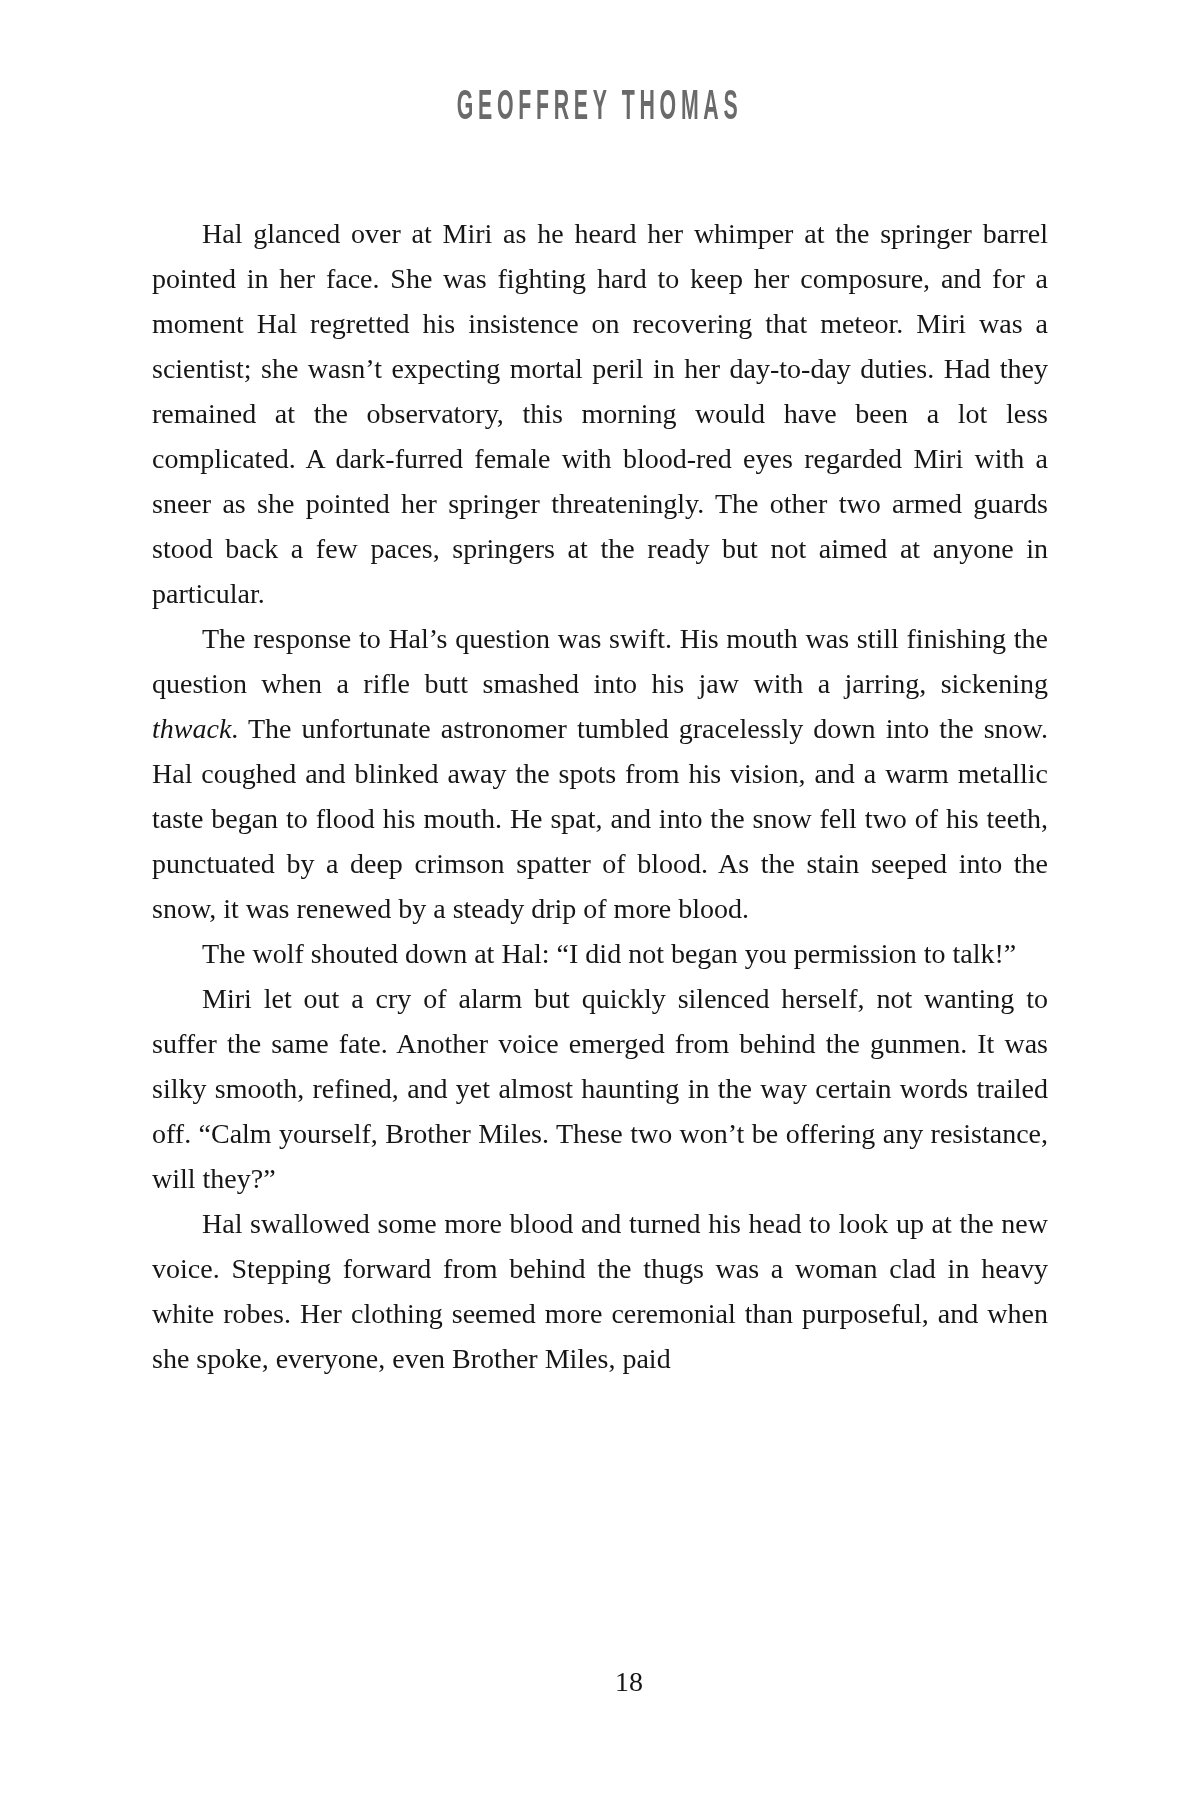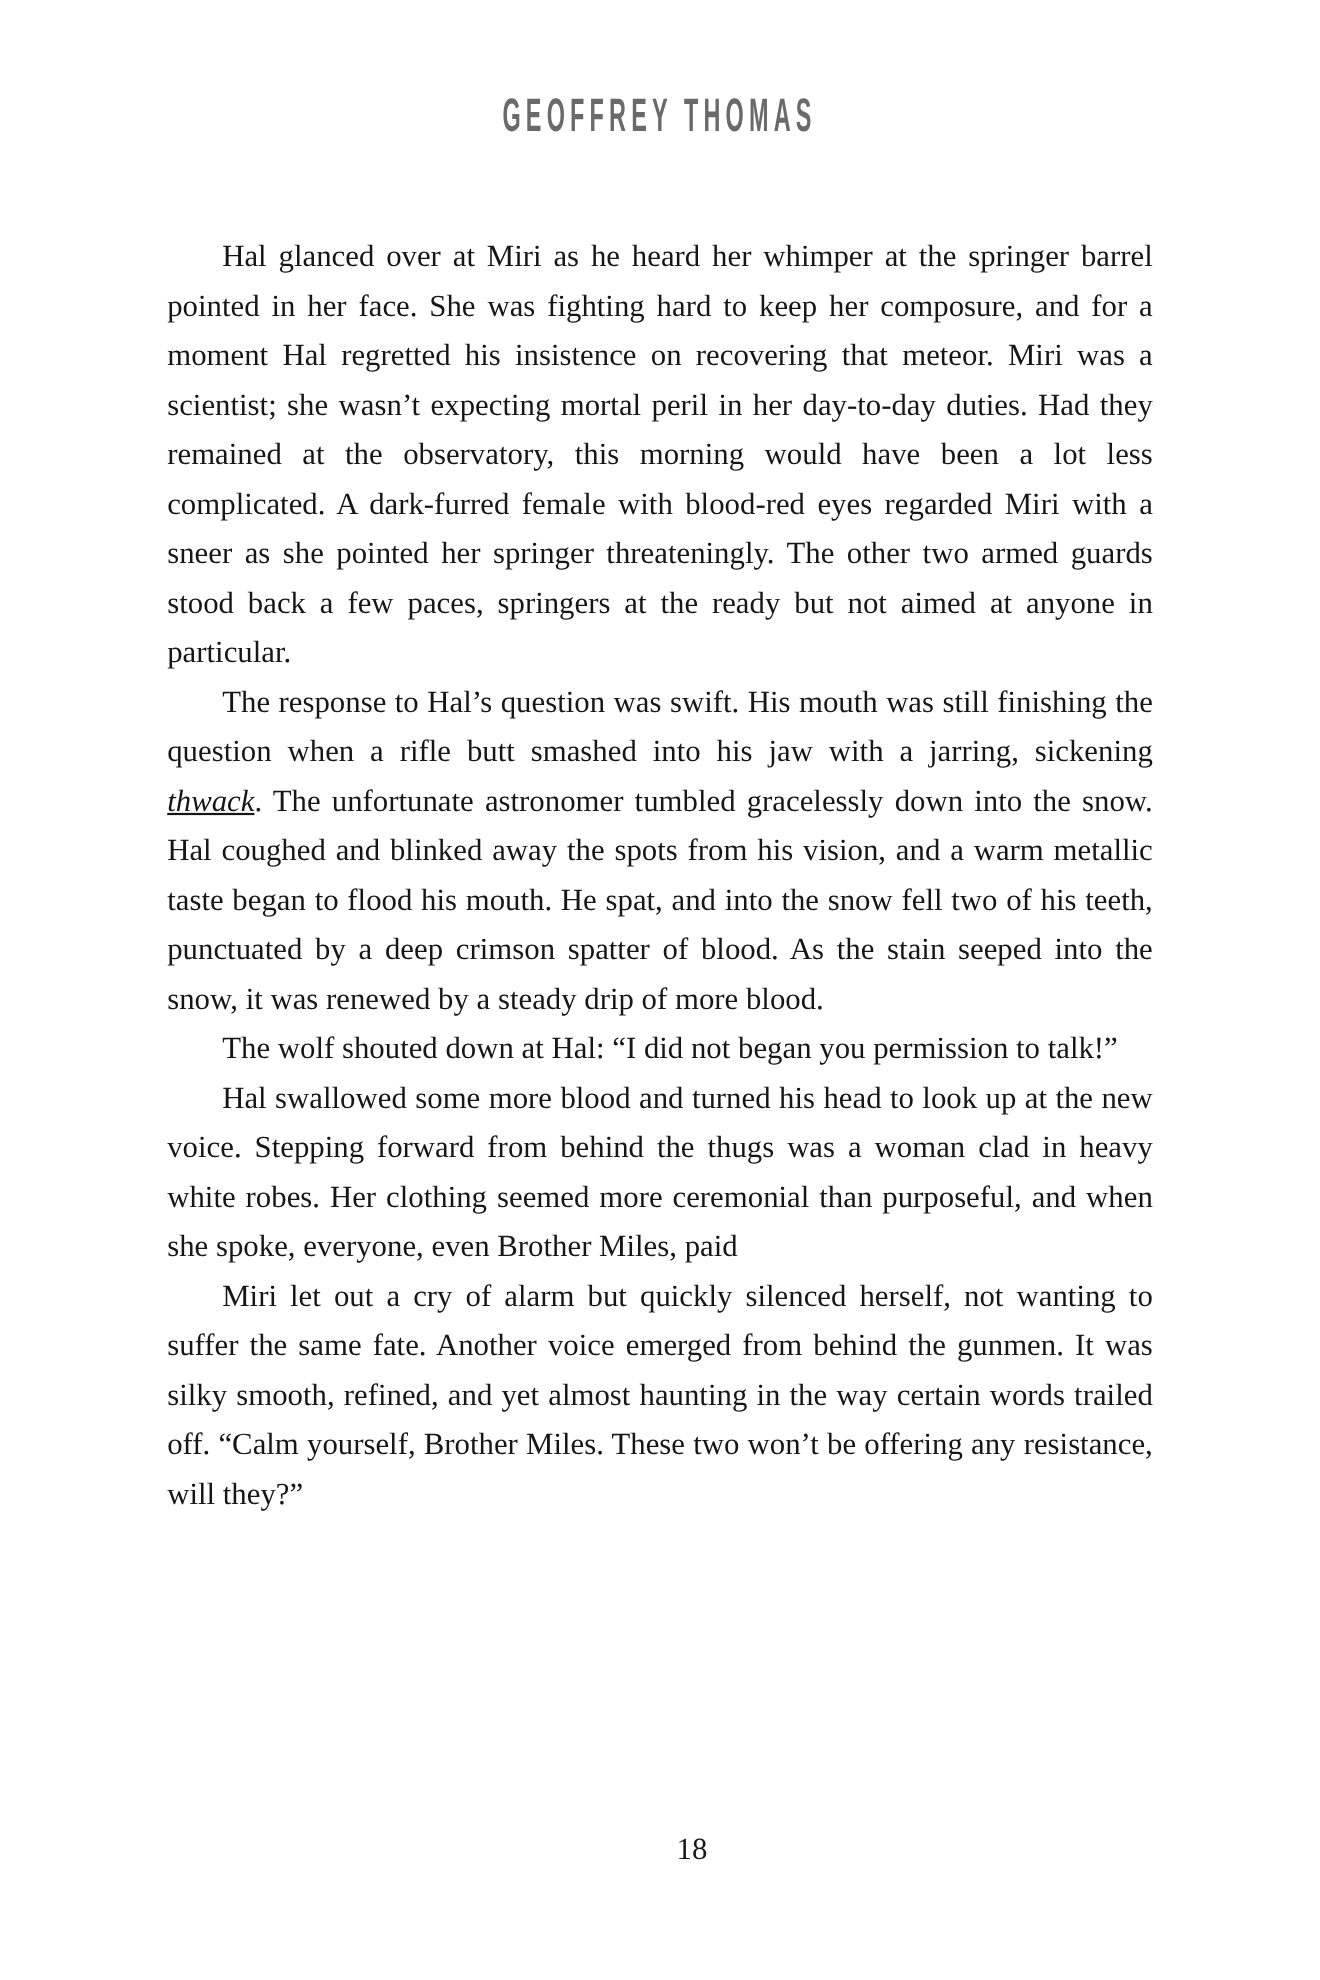--- a/index.html
+++ b/index.html
@@ -48,21 +48,20 @@
     margin-top: 40px;
     -webkit-hyphens: auto;
   }
   .text-block p {
     margin: 0;
     padding: 0;
     text-indent: 50px;
   }
   .text-block em {
     font-style: italic;
-    text-decoration: underline;
   }
   .folio {
     position: absolute;
     top: 1668px;
     left: 0;
     width: 100%;
     text-align: center;
     font-size: 28px;
     line-height: 1;
     color: #161616;
@@ -76,21 +75,21 @@
 <div class="page">
 
   <div class="running-header">
     <span class="rh-inner">GEOFFREY THOMAS</span>
   </div>
 
   <main class="text-block">
       <p><span>Hal glanced over at Miri as he heard her whimper at the springer barrel pointed in her face. She was fighting hard to keep her composure, and for a moment Hal regretted his insistence on recovering that meteor. Miri was a scientist; she wasn’t expecting mortal peril in her day-to-day duties. Had they remained at the observatory, this morning would have been a lot less complicated. A dark-furred female with blood-red eyes regarded Miri with a sneer as she pointed her springer threateningly. The other two armed guards stood back a few paces, springers at the ready but not aimed at anyone in particular.</span></p>
       <p><span>The response to Hal’s question was swift. His mouth was still finishing the question when a rifle butt smashed into his jaw with a jarring, sickening </span><em>thwack</em><span>. The unfortunate astronomer tumbled gracelessly down into the snow. Hal coughed and blinked away the spots from his vision, and a warm metallic taste began to flood his mouth. He spat, and into the snow fell two of his teeth, punctuated by a deep crimson spatter of blood. As the stain seeped into the snow, it was renewed by a steady drip of more blood.</span></p>
       <p><span>The wolf shouted down at Hal: “I did not began you permission to talk!”</span></p>
+      <p><span>Miri let out a cry of alarm but quickly silenced herself, not wanting to suffer the same fate. Another voice emerged from behind the gunmen. It was silky smooth, refined, and yet almost haunting in the way certain words trailed off. “Calm yourself, Brother Miles. These two won’t be offering any resistance, will they?”</span></p>
       <p><span>Hal swallowed some more blood and turned his head to look up at the new voice. Stepping forward from behind the thugs was a woman clad in heavy white robes. Her clothing seemed more ceremonial than purposeful, and when she spoke, everyone, even Brother Miles, paid</span></p>
-      <p><span>Miri let out a cry of alarm but quickly silenced herself, not wanting to suffer the same fate. Another voice emerged from behind the gunmen. It was silky smooth, refined, and yet almost haunting in the way certain words trailed off. “Calm yourself, Brother Miles. These two won’t be offering any resistance, will they?”</span></p>
     </main>
 
   <div class="folio">
     <span>18</span>
   </div>
 
 </div>
 
 </body></html>

